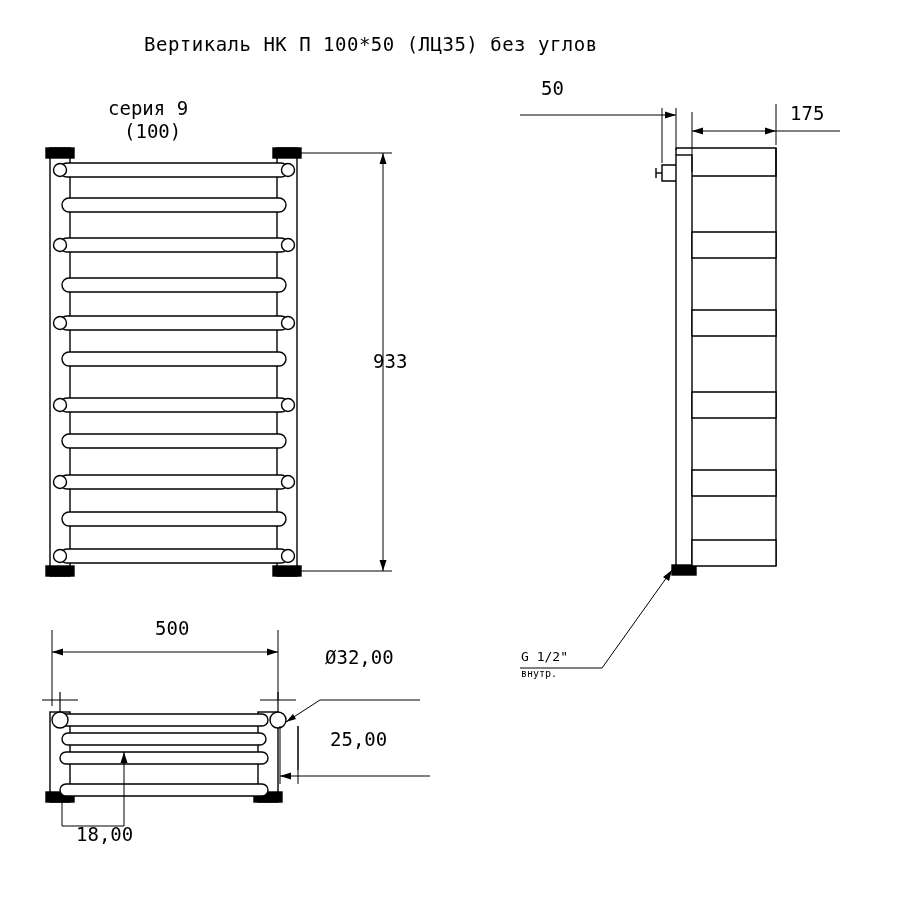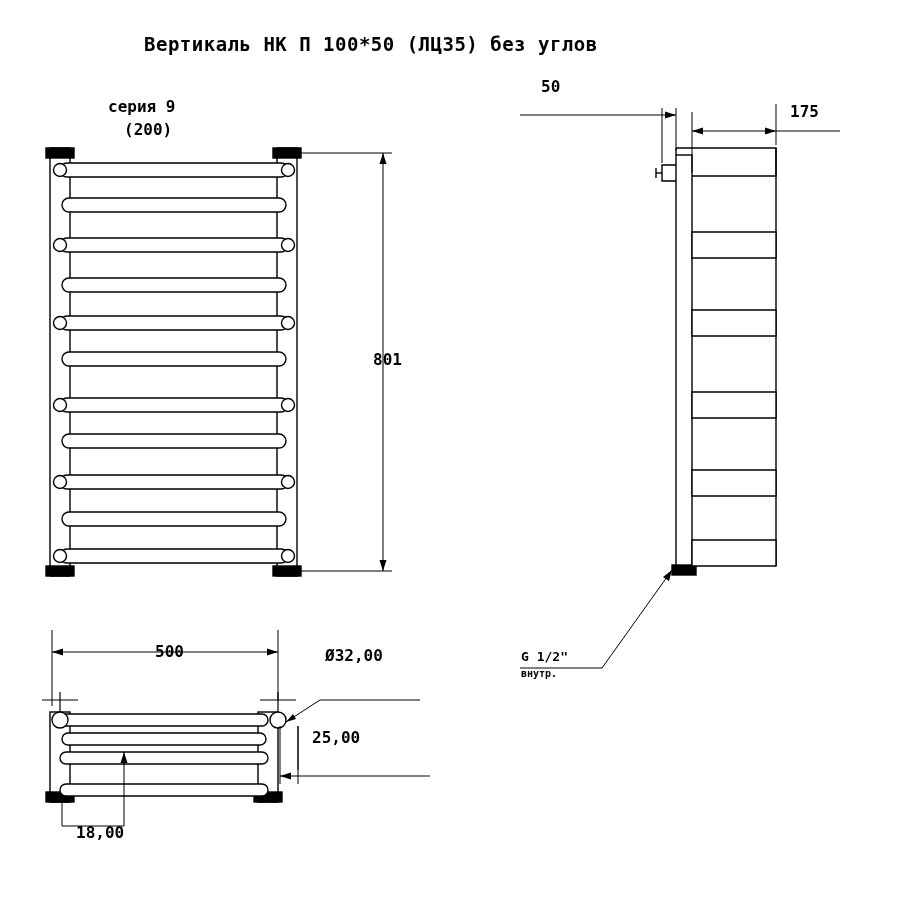--- a/index.html
+++ b/index.html
@@ -20,28 +20,27 @@
     left: 0; top: 0;
     width: 900px;
     height: 900px;
   }
   .lbl {
     position: absolute;
     font-family: "DejaVu Sans Mono", monospace;
     color: #000000;
     white-space: pre;
     line-height: 1.1;
-    font-weight: bold;
   }
   #title {
     font-size: 19px;
     letter-spacing: 0.5px;
   }
   .dim {
-    font-size: 16px;
+    font-size: 19px;
   }
   .small {
     font-size: 10px;
   }
   .note {
     font-size: 13px;
   }
 </style>
 </head>
 <body>
@@ -182,30 +181,30 @@
       <line x1="62" y1="826" x2="124" y2="826" stroke-width="1"></line>
       <line x1="62" y1="800" x2="62" y2="826" stroke-width="1"></line>
     </g>
 
   </g>
 </svg>
 
 <div class="lbl" id="title" style="left:144px; top:34px;">Вертикаль НК П 100*50 (ЛЦ35) без углов</div>
 
 <div class="lbl dim" style="left:108px; top:98px;">серия 9</div>
-<div class="lbl dim" style="left:124px; top:121px;">(200)</div>
-
-<div class="lbl dim" style="left:373px; top:351px;">801</div>
-
-<div class="lbl dim" style="left:155px; top:643px;">500</div>
+<div class="lbl dim" style="left:124px; top:121px;">(100)</div>
+
+<div class="lbl dim" style="left:373px; top:351px;">933</div>
+
+<div class="lbl dim" style="left:155px; top:618px;">500</div>
 
 <div class="lbl dim" style="left:541px; top:78px;">50</div>
 
 <div class="lbl dim" style="left:790px; top:103px;text-align:center;">175</div>
 
 <div class="lbl dim" style="left:325px; top:647px;">Ø32,00</div>
 
-<div class="lbl dim" style="left:312px; top:729px;">25,00</div>
+<div class="lbl dim" style="left:330px; top:729px;">25,00</div>
 
 <div class="lbl dim" style="left:76px; top:824px;">18,00</div>
 
 <div class="lbl note" style="left:521px; top:650px;">G 1/2"</div>
 <div class="lbl small" style="left:521px; top:668px;">внутр.</div>
 
 </body></html>

